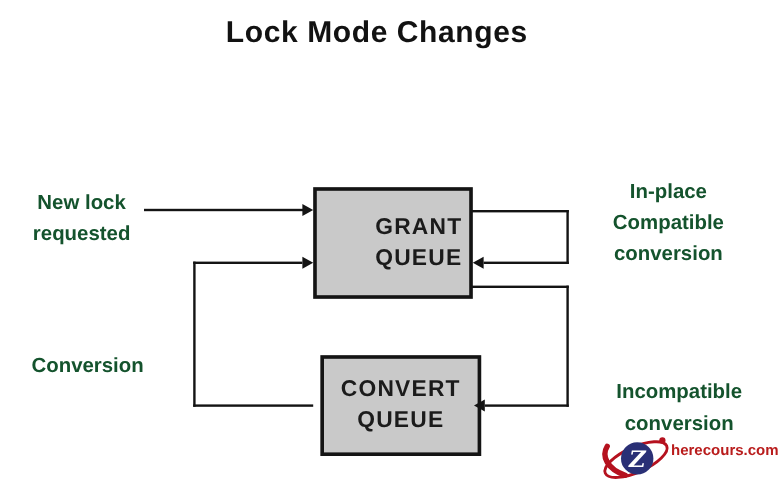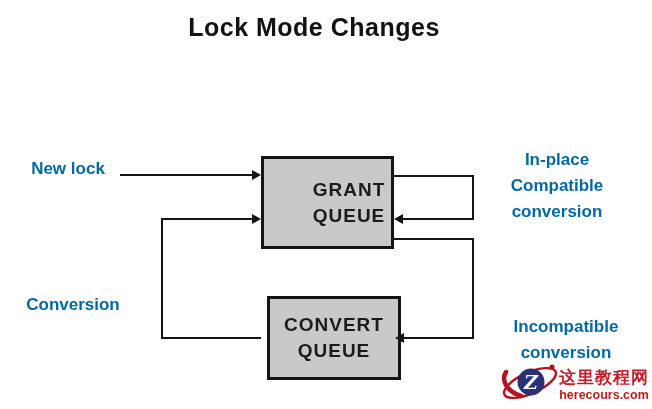--- a/index.html
+++ b/index.html
@@ -13,21 +13,21 @@
         font-size:19px;line-height:26px;letter-spacing:1px;color:#1b1b1b;}
   .node-grant{left:261px;top:156px;width:133px;height:93px;padding-left:43px;}
   .node-convert{left:267px;top:296px;width:134px;height:84px;}
   .hline{position:absolute;height:2px;background:#141414;}
   .vline{position:absolute;width:2px;background:#141414;}
   .arrow-r{position:absolute;width:0;height:0;border-top:5px solid transparent;
            border-bottom:5px solid transparent;border-left:9px solid #141414;}
   .arrow-l{position:absolute;width:0;height:0;border-top:5px solid transparent;
            border-bottom:5px solid transparent;border-right:9px solid #141414;}
   .lbl{position:absolute;text-align:center;font-weight:bold;font-size:17px;
-       line-height:26px;color:#0369a1;}
+       line-height:26px;color:#14532d;}
   .lbl-newlock{left:10px;top:156px;width:116px;}
   .lbl-convgranted{left:15px;top:292px;width:116px;}
   .lbl-compatible{left:499px;top:147px;width:116px;}
   .lbl-incompatible{left:492px;top:314px;width:116px;margin-left:16px;}
   .wm-logo{position:absolute;left:494px;top:360px;width:76px;height:49px;}
   .wm-text{position:absolute;left:556px;top:368px;width:96px;text-align:center;}
   .wm-name{font-size:17px;font-weight:bold;color:#c01f2a;letter-spacing:1px;
            line-height:20px;white-space:nowrap;}
   .wm-url{font-size:12.5px;font-weight:bold;color:#b91c1c;line-height:14px;
           white-space:nowrap;}
@@ -62,20 +62,21 @@
   <div class="hline" style="left:403px;top:218px;width:71px;"></div>
   <div class="arrow-l" style="left:394px;top:214px;"></div>
 
   <div class="hline" style="left:393px;top:238px;width:81px;"></div>
   <div class="vline" style="left:472px;top:238px;height:101px;"></div>
   <div class="hline" style="left:404px;top:337px;width:70px;"></div>
   <div class="arrow-l" style="left:395px;top:333px;"></div>
 
   <div class="lbl lbl-newlock">
     <div>New lock</div>
+    <div>requested</div>
   </div>
 
   <div class="lbl lbl-convgranted">
     <div>Conversion</div>
   </div>
 
   <div class="lbl lbl-compatible">
     <div>In-place</div>
     <div>Compatible</div>
     <div>conversion</div>
@@ -87,17 +88,16 @@
   </div>
 
   <svg class="wm-logo" viewBox="0 0 76 49">
     <ellipse cx="36" cy="23" rx="28" ry="10.5" fill="none" stroke="#b5121f" stroke-width="2.4" transform="rotate(-24 36 23)"></ellipse>
     <path d="M12 12 C 7 20, 12 31, 27 36" fill="none" stroke="#b5121f" stroke-width="4.5" stroke-linecap="round"></path>
     <circle cx="58" cy="7" r="2.6" fill="#b5121f"></circle>
     <circle cx="37" cy="22" r="13.5" fill="#2a3076"></circle>
     <text x="37" y="29" text-anchor="middle" font-family="DejaVu Serif, serif" font-size="19" font-weight="bold" font-style="italic" fill="#ffffff">Z</text>
   </svg>
   <div class="wm-text">
-    <div class="wm-name">这里教程网</div>
     <div class="wm-url">herecours.com</div>
   </div>
 
 </div>
 
 </body></html>

